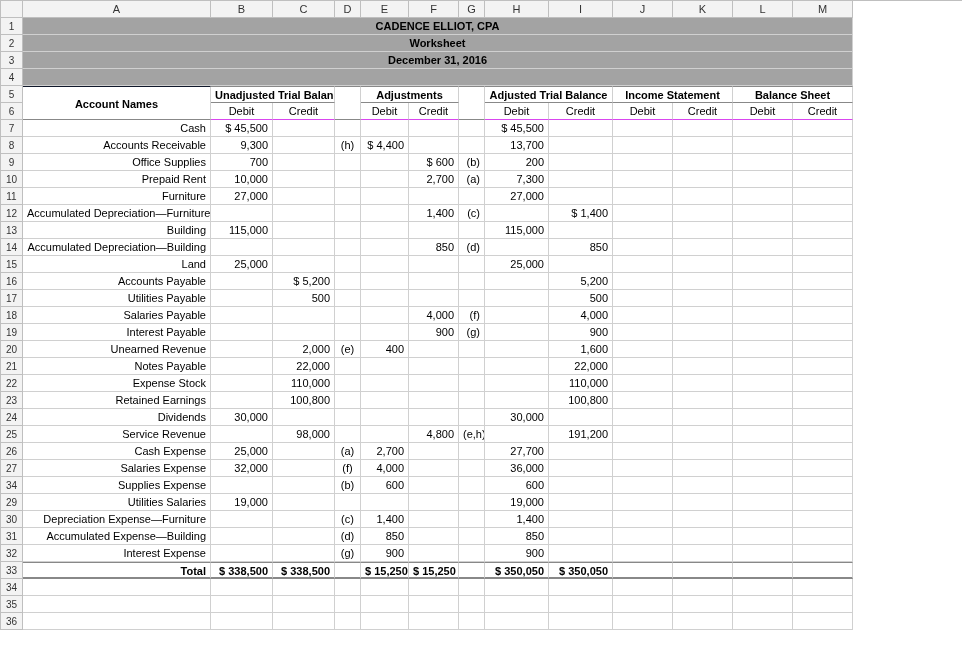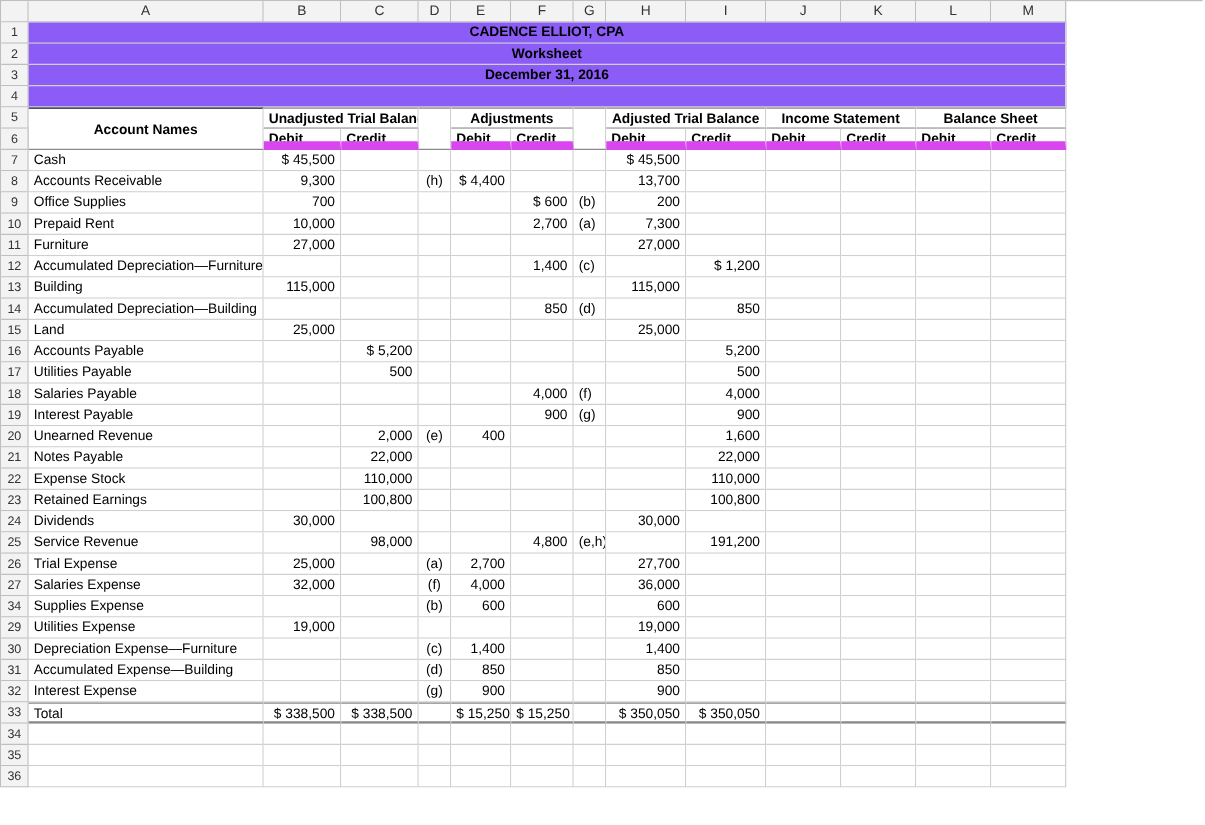--- a/index.html
+++ b/index.html
@@ -36,59 +36,60 @@
     color: #333;
   }
   .rowhdr { font-size: 10px; }
   .corner {
     background: #f3f3f3;
     border-right: 1px solid #bfbfbf;
     border-bottom: 1px solid #bfbfbf;
   }
   .center { text-align: center; }
   .right { text-align: right; }
-  .left { text-align: left; }
+  .left { text-align: right; }
   .title-row {
     grid-column: 2 / span 13;
     text-align: center;
     font-weight: bold;
     height: 17px;
     padding: 2px 4px;
     border-right: 1px solid #d0d0d0;
     border-bottom: 1px solid #d0d0d0;
-    background: #8b5cf6;
+    background: #a3a3a3;
   }
   .span2 { grid-column-end: span 2; }
   .hdr-top {
     border-top: 1px solid #888;
     border-bottom: 1px solid #888;
     font-weight: bold;
     text-align: center;
   }
   .hdr-sub {
-    border-bottom: 7px solid #d946ef;
-    font-weight: bold;
+    border-bottom: 1px solid #d946ef;
+    font-weight: normal;
+    text-align: center;
   }
   .acct-hdr {
     grid-row: span 2;
     height: 34px;
     line-height: 30px;
     font-weight: bold;
     text-align: center;
     border-top: 1px solid #0f172a;
     border-bottom: 1px solid #888;
   }
   .sep {
     border-top: 1px solid #888;
     border-bottom: 1px solid #888;
     grid-row: span 2;
     height: 34px;
     background: #fff;
   }
-  .tcell { border-top: 1px solid #888; border-bottom: 2px solid #888; font-weight: normal; }
+  .tcell { border-top: 1px solid #888; border-bottom: 2px solid #888; font-weight: bold; }
 </style>
 </head>
 <body>
 
 <div class="sheet" id="sheet">
     <div class="cell corner"></div>
     <div class="cell colhdr">A</div>
     <div class="cell colhdr">B</div>
     <div class="cell colhdr">C</div>
     <div class="cell colhdr">D</div>
@@ -201,21 +202,21 @@
     <div class="cell right"></div>
     <div class="cell rowhdr">12</div>
     <div class="cell left">Accumulated Depreciation—Furniture</div>
     <div class="cell right"></div>
     <div class="cell right"></div>
     <div class="cell center"></div>
     <div class="cell right"></div>
     <div class="cell right">1,400</div>
     <div class="cell left">(c)</div>
     <div class="cell right"></div>
-    <div class="cell right">$   1,200</div>
+    <div class="cell right">$   1,400</div>
     <div class="cell right"></div>
     <div class="cell right"></div>
     <div class="cell right"></div>
     <div class="cell right"></div>
     <div class="cell rowhdr">13</div>
     <div class="cell left">Building</div>
     <div class="cell right">115,000</div>
     <div class="cell right"></div>
     <div class="cell center"></div>
     <div class="cell right"></div>
@@ -389,21 +390,21 @@
     <div class="cell right"></div>
     <div class="cell right">4,800</div>
     <div class="cell left">(e,h)</div>
     <div class="cell right"></div>
     <div class="cell right">191,200</div>
     <div class="cell right"></div>
     <div class="cell right"></div>
     <div class="cell right"></div>
     <div class="cell right"></div>
     <div class="cell rowhdr">26</div>
-    <div class="cell left">Trial Expense</div>
+    <div class="cell left">Cash Expense</div>
     <div class="cell right">25,000</div>
     <div class="cell right"></div>
     <div class="cell center">(a)</div>
     <div class="cell right">2,700</div>
     <div class="cell right"></div>
     <div class="cell left"></div>
     <div class="cell right">27,700</div>
     <div class="cell right"></div>
     <div class="cell right"></div>
     <div class="cell right"></div>
@@ -431,21 +432,21 @@
     <div class="cell right">600</div>
     <div class="cell right"></div>
     <div class="cell left"></div>
     <div class="cell right">600</div>
     <div class="cell right"></div>
     <div class="cell right"></div>
     <div class="cell right"></div>
     <div class="cell right"></div>
     <div class="cell right"></div>
     <div class="cell rowhdr">29</div>
-    <div class="cell left">Utilities Expense</div>
+    <div class="cell left">Utilities Salaries</div>
     <div class="cell right">19,000</div>
     <div class="cell right"></div>
     <div class="cell center"></div>
     <div class="cell right"></div>
     <div class="cell right"></div>
     <div class="cell left"></div>
     <div class="cell right">19,000</div>
     <div class="cell right"></div>
     <div class="cell right"></div>
     <div class="cell right"></div>

